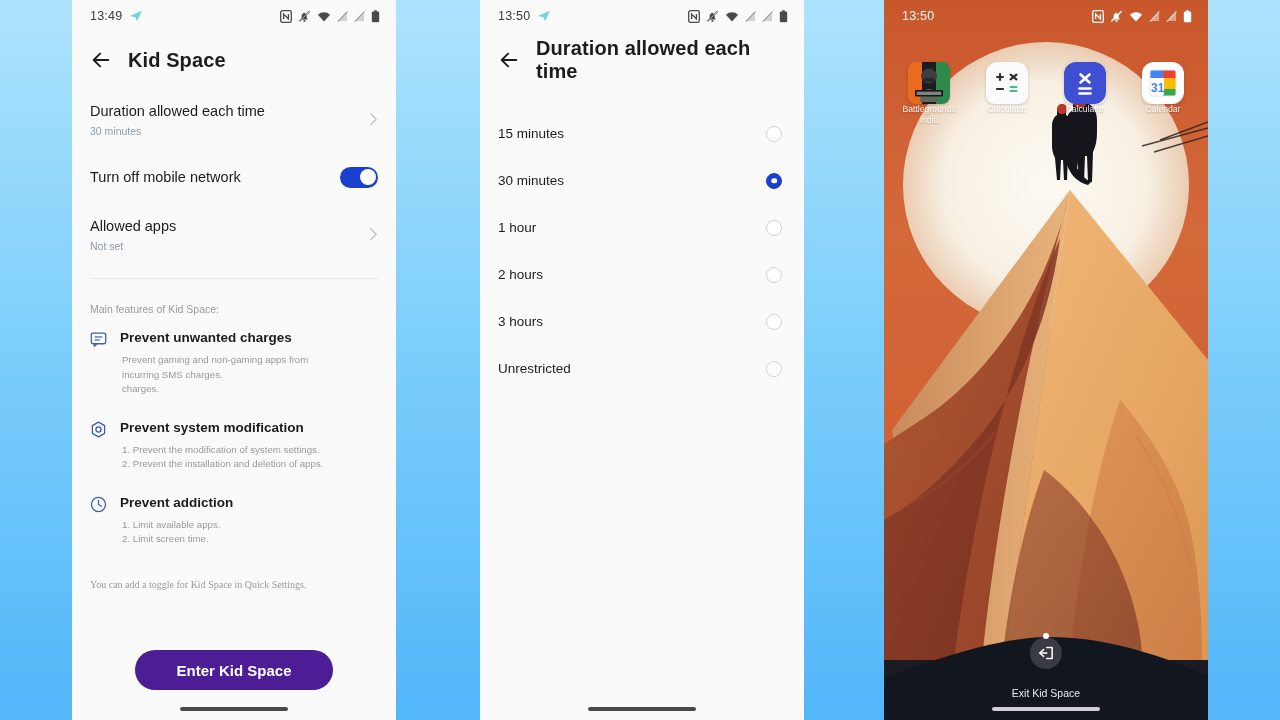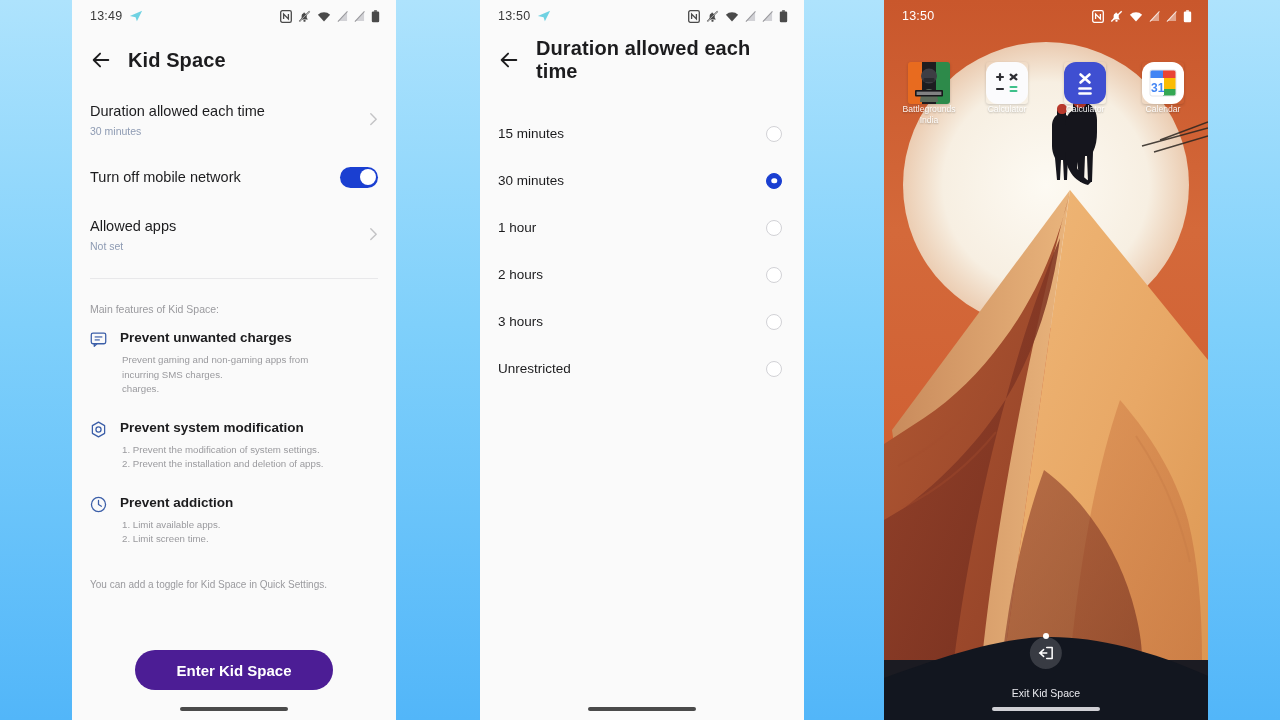--- a/index.html
+++ b/index.html
@@ -104,20 +104,21 @@
   .feat-title {
     font-size: 13.5px; font-weight: bold; color: #1c1c1e;
     line-height: 18px; margin-bottom: 6px;
   }
   .feat-lines { font-size: 9.7px; color: #9a9a9e; line-height: 14.5px;
                 padding-left: 2px; }
   .feat-lines div { white-space: nowrap; }
   .footnote {
     font-size: 10px; color: #9a9a9e;
     padding: 10px 18px 0 18px;
+    font-family: Liberation Serif, serif;
   }
 
   
   .cta-wrap {
     position: absolute; left: 0; right: 0; bottom: 30px;
     display: flex; justify-content: center;
   }
   .cta {
     width: 198px; height: 40px; border-radius: 20px;
     background: #4c1d95; color: #fff;
@@ -162,21 +163,21 @@
     position: absolute; top: 62px; left: 0; right: 0;
     display: flex; justify-content: space-between;
     padding: 0 14px;
     z-index: 10;
   }
   .app {
     width: 62px; display: flex; flex-direction: column;
     align-items: center; cursor: pointer;
   }
   .app .ic {
-    width: 42px; height: 42px; border-radius: 3px;
+    width: 42px; height: 42px; border-radius: 8px;
     overflow: hidden; position: relative;
     box-shadow: 0 1px 3px rgba(0,0,0,.18);
   }
   .app .nm {
     font-size: 8.6px; color: #ffffff;
     text-align: center; line-height: 10.5px;
     text-shadow: 0 1px 2px rgba(0,0,0,.35);
     width: 58px; word-wrap: break-word;
     opacity: .92;
   }

